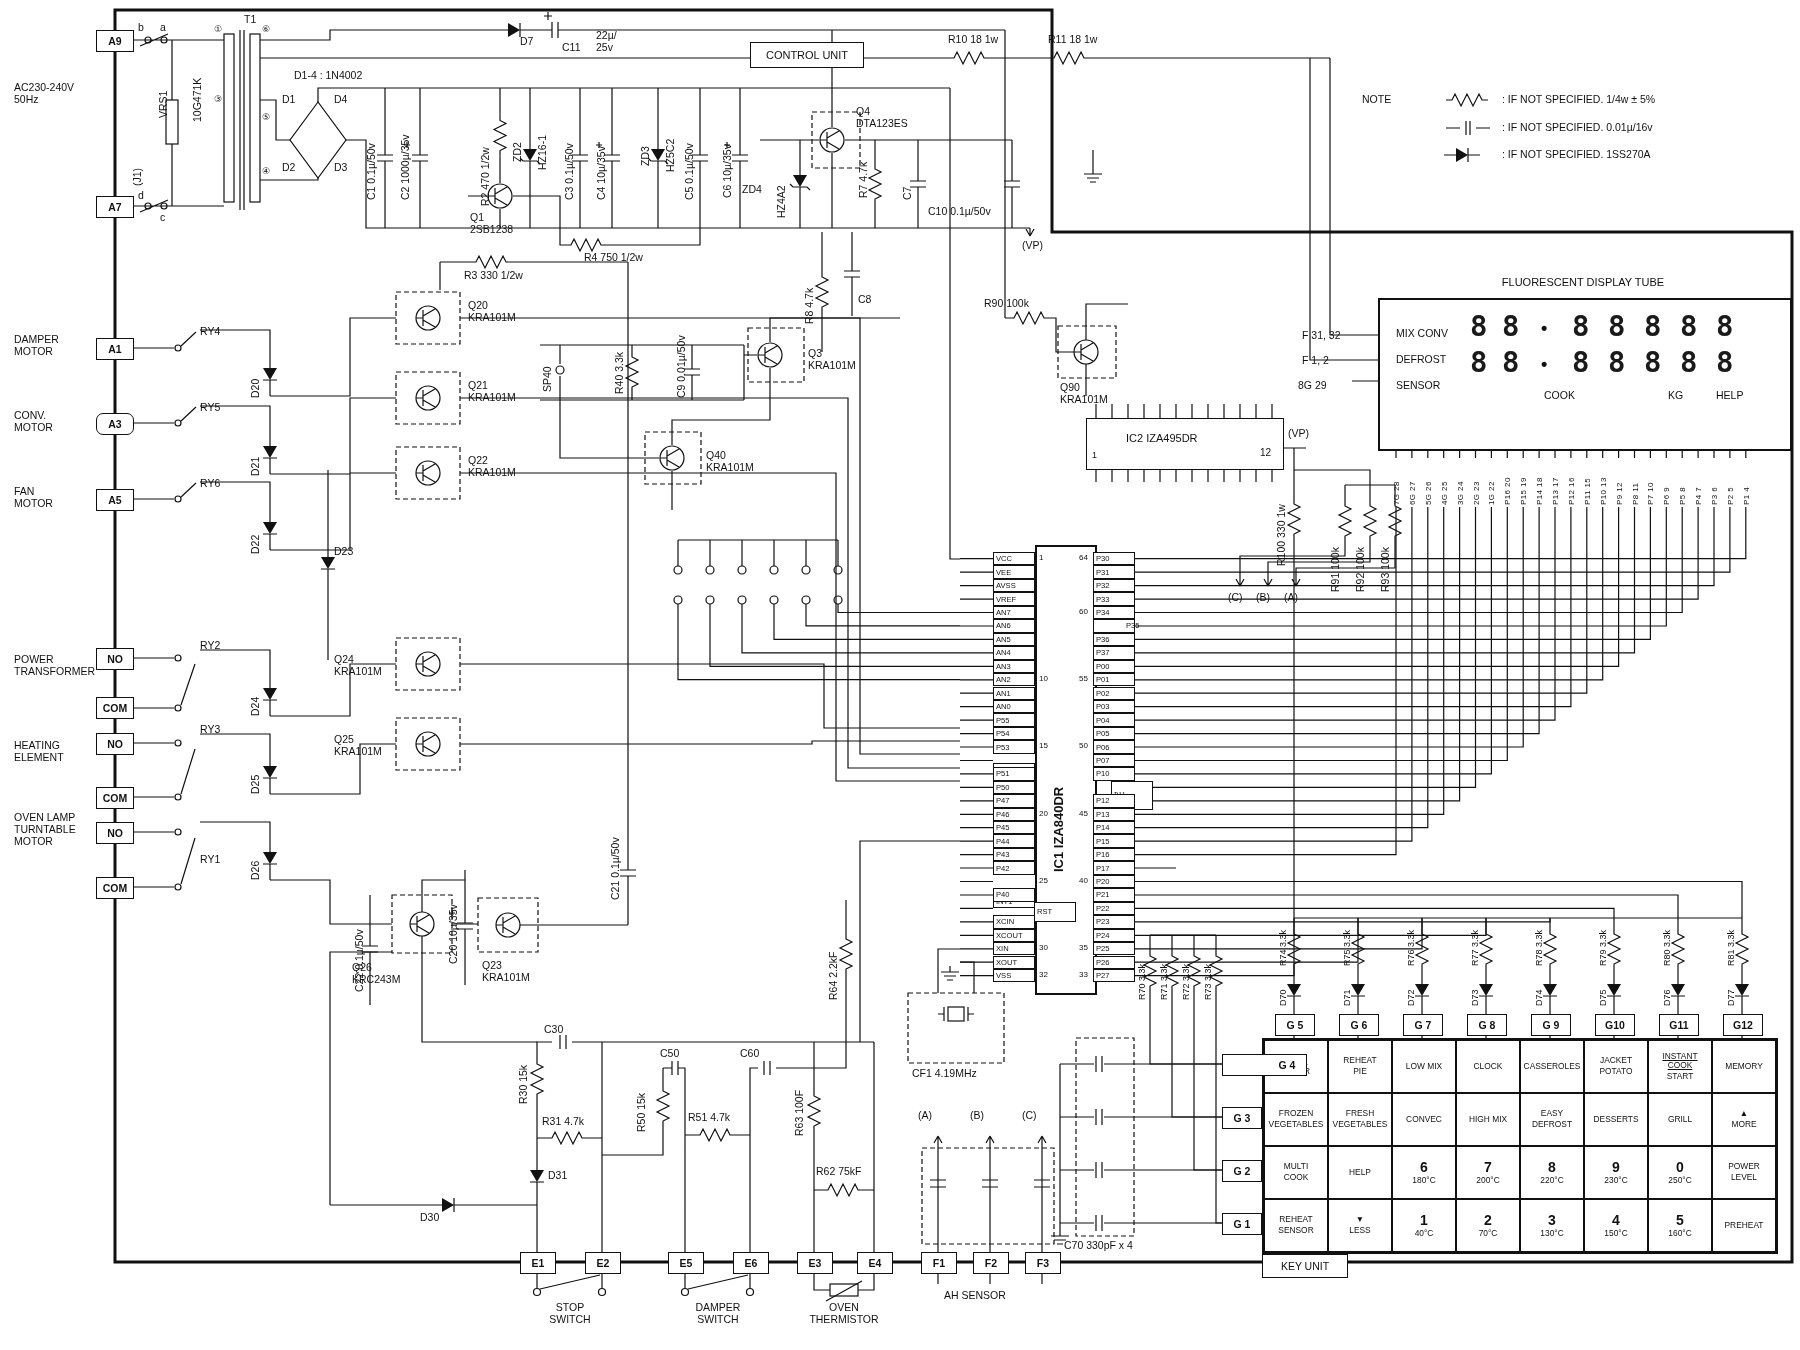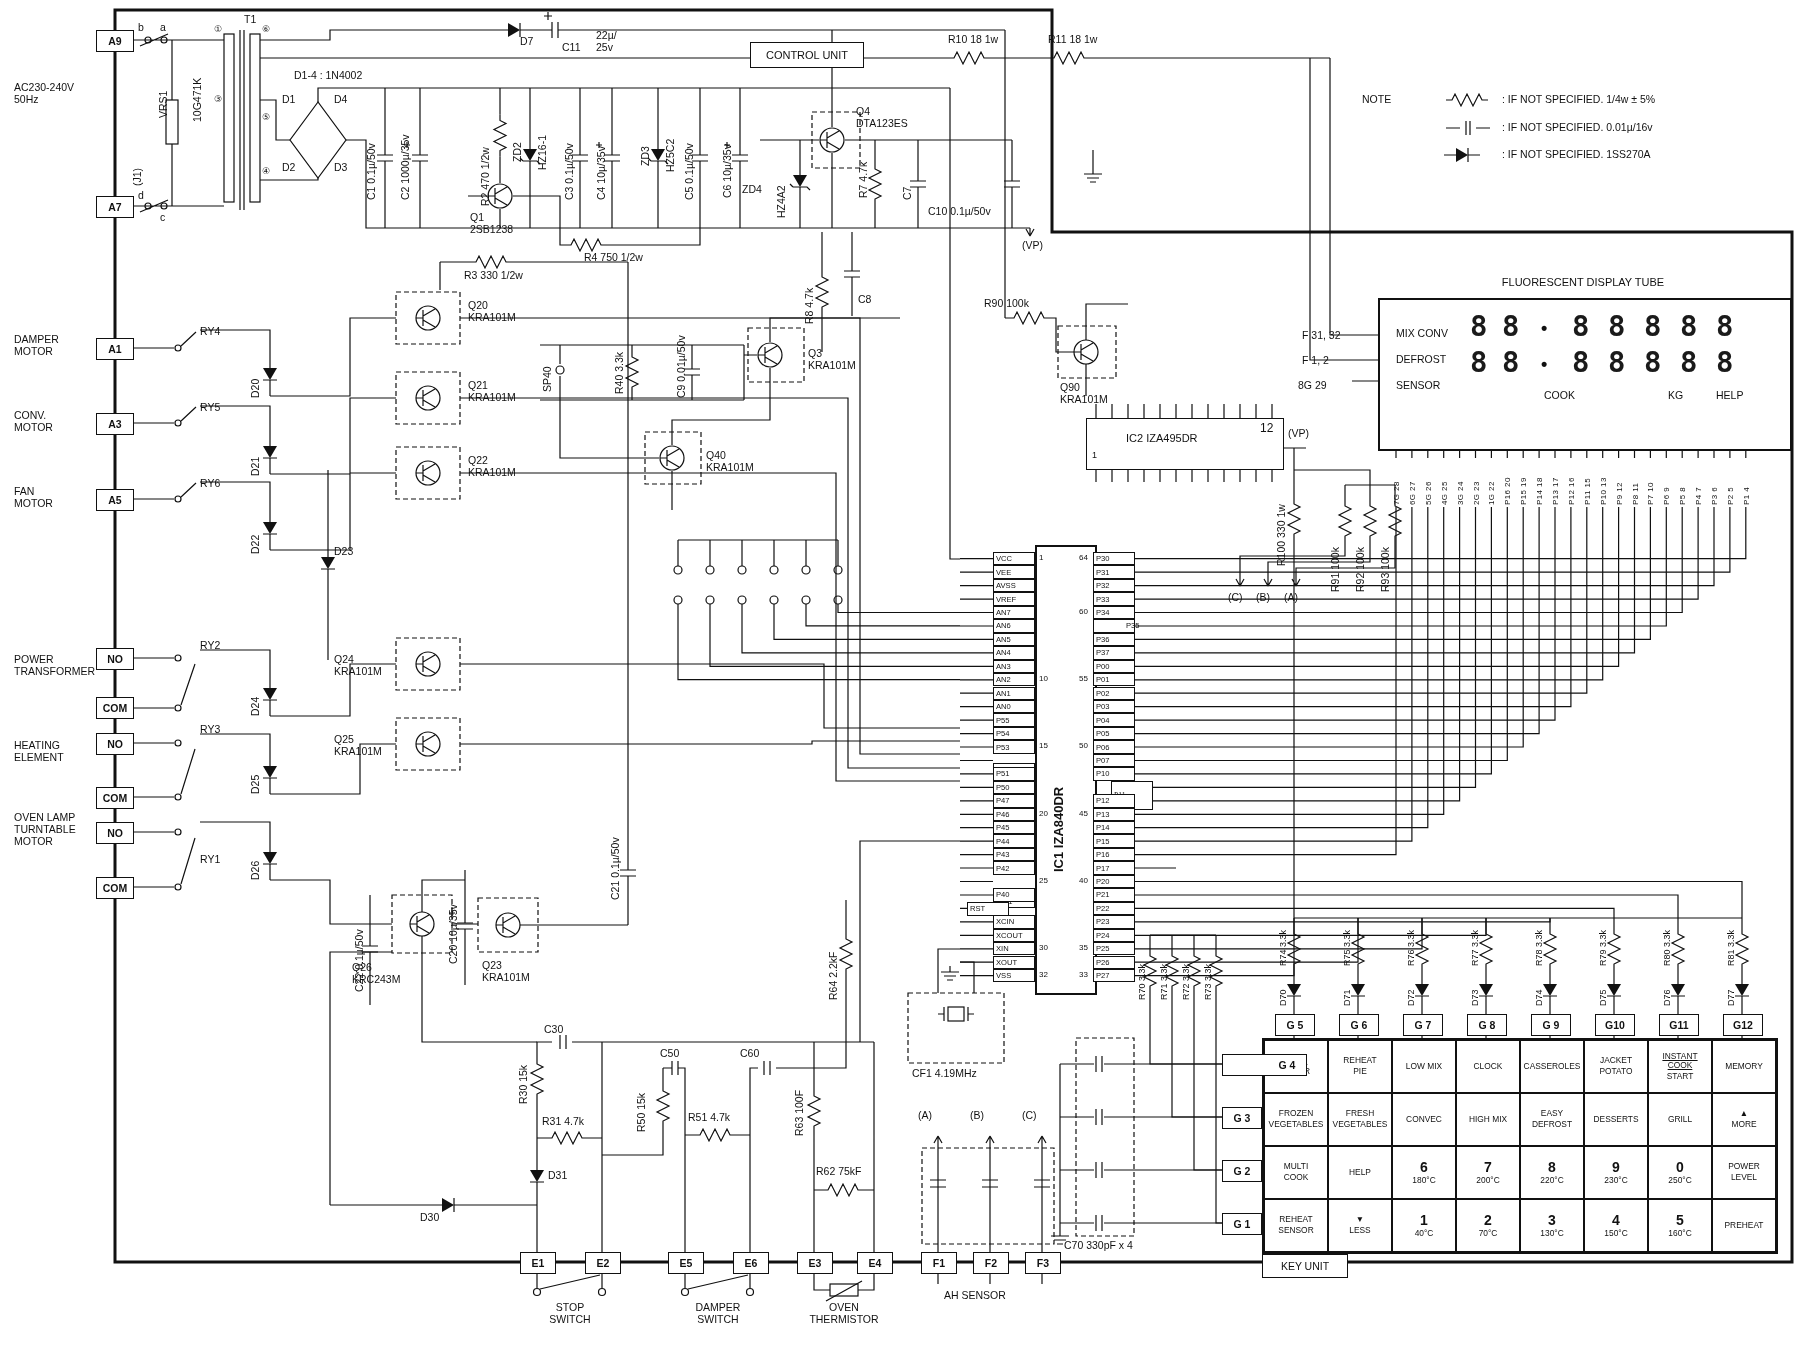--- a/index.html
+++ b/index.html
@@ -355,21 +355,21 @@
     </svg>
 
   <div class="titlebox" style="left:750px;top:42px;width:112px;height:24px">CONTROL UNIT</div>
   <div id="disp-box"></div>
   <div class="lbl" style="left:1378px;top:276px;width:410px;text-align:center;font-size:11px">FLUORESCENT DISPLAY TUBE</div>
   <div id="ic1-body"></div>
   <div id="ic1-name">IC1  IZA840DR</div>
   <div id="ic2-body"></div>
   <div class="lbl" style="left:1126px;top:432px;font-size:11px">IC2  IZA495DR</div>
   <div class="lbl" style="left:1092px;top:450px;font-size:9px">1</div>
-  <div class="lbl" style="left:1260px;top:422px;font-size:12px">12</div>
+  <div class="lbl" style="left:1260px;top:447px;font-size:10px">12</div>
   <div id="key-table">
       <div class="kc">
         <span class="u ">STOP</span>
         <span>CLEAR</span>
       </div>
       <div class="kc">
         <span class="">REHEAT</span>
         <span>PIE</span>
       </div>
       <div class="kc">
@@ -630,21 +630,21 @@
     <div class="lbl" style="left: 1502px; top: 122px;">: IF NOT SPECIFIED.  0.01µ/16v</div>
     <div class="lbl" style="left: 1502px; top: 149px;">: IF NOT SPECIFIED.  1SS270A</div>
     <div class="lbl" style="left: 214px; top: 24px; font-size: 9px;">①</div>
     <div class="lbl" style="left: 214px; top: 94px; font-size: 9px;">③</div>
     <div class="lbl" style="left: 262px; top: 24px; font-size: 9px;">⑥</div>
     <div class="lbl" style="left: 262px; top: 112px; font-size: 9px;">⑤</div>
     <div class="lbl" style="left: 262px; top: 166px; font-size: 9px;">④</div>
     <div class="cbox" style="left: 96px; top: 30px; width: 36px; height: 20px;">A9</div>
     <div class="cbox" style="left: 96px; top: 196px; width: 36px; height: 20px;">A7</div>
     <div class="cbox" style="left: 96px; top: 338px; width: 36px; height: 20px;">A1</div>
-    <div class="cbox" style="left: 96px; top: 413px; width: 36px; height: 20px;">A3</div>
+    <div class="cbox" style="left: 96px; top: 413px; width: 36px; height: 20px; border-radius: 7px;">A3</div>
     <div class="cbox" style="left: 96px; top: 489px; width: 36px; height: 20px;">A5</div>
     <div class="cbox" style="left: 96px; top: 648px; width: 36px; height: 20px;">NO</div>
     <div class="cbox" style="left: 96px; top: 697px; width: 36px; height: 20px;">COM</div>
     <div class="cbox" style="left: 96px; top: 733px; width: 36px; height: 20px;">NO</div>
     <div class="cbox" style="left: 96px; top: 787px; width: 36px; height: 20px;">COM</div>
     <div class="cbox" style="left: 96px; top: 822px; width: 36px; height: 20px;">NO</div>
     <div class="cbox" style="left: 96px; top: 877px; width: 36px; height: 20px;">COM</div>
     <div class="cbox" style="left: 520px; top: 1252px; width: 34px; height: 20px;">E1</div>
     <div class="cbox" style="left: 585px; top: 1252px; width: 34px; height: 20px;">E2</div>
     <div class="cbox" style="left: 668px; top: 1252px; width: 34px; height: 20px;">E5</div>
@@ -678,21 +678,21 @@
     <div class="pcell" style="left: 993px; top: 794.1px; width: 42px; height: 13.45px;">P47</div>
     <div class="pcell" style="left: 993px; top: 807.55px; width: 42px; height: 13.45px;">P46</div>
     <div class="lbl pnum" style="left: 1039px; top: 809.55px;">20</div>
     <div class="pcell" style="left: 993px; top: 821px; width: 42px; height: 13.45px;">P45</div>
     <div class="pcell" style="left: 993px; top: 834.45px; width: 42px; height: 13.45px;">P44</div>
     <div class="pcell" style="left: 993px; top: 847.9px; width: 42px; height: 13.45px;">P43</div>
     <div class="pcell" style="left: 993px; top: 861.35px; width: 42px; height: 13.45px;">P42</div>
     <div class="pcell" style="left: 993px; top: 874.8px; width: 42px; height: 13.45px; margin-top: 20px;">INT1</div>
     <div class="lbl pnum" style="left: 1039px; top: 876.8px;">25</div>
     <div class="pcell" style="left: 993px; top: 888.25px; width: 42px; height: 13.45px;">P40</div>
-    <div class="pcell" style="left: 967px; top: 901.7px; width: 42px; height: 14px; text-align: center;">RST</div>
+    <div class="pcell" style="left: 1034px; top: 901.7px; width: 42px; height: 20px; text-align: center;">RST</div>
     <div class="pcell" style="left: 993px; top: 915.15px; width: 42px; height: 13.45px;">XCIN</div>
     <div class="pcell" style="left: 993px; top: 928.6px; width: 42px; height: 13.45px;">XCOUT</div>
     <div class="pcell" style="left: 993px; top: 942.05px; width: 42px; height: 13.45px;">XIN</div>
     <div class="lbl pnum" style="left: 1039px; top: 944.05px;">30</div>
     <div class="pcell" style="left: 993px; top: 955.5px; width: 42px; height: 13.45px;">XOUT</div>
     <div class="pcell" style="left: 993px; top: 968.95px; width: 42px; height: 13.45px;">VSS</div>
     <div class="lbl pnum" style="left: 1039px; top: 970.95px;">32</div>
     <div class="pcell" style="left: 1093px; top: 552px; width: 42px; height: 13.45px;">P30</div>
     <div class="lbl pnum pnr" style="left: 1068px; top: 554px;">64</div>
     <div class="pcell" style="left: 1093px; top: 565.45px; width: 42px; height: 13.45px;">P31</div>

